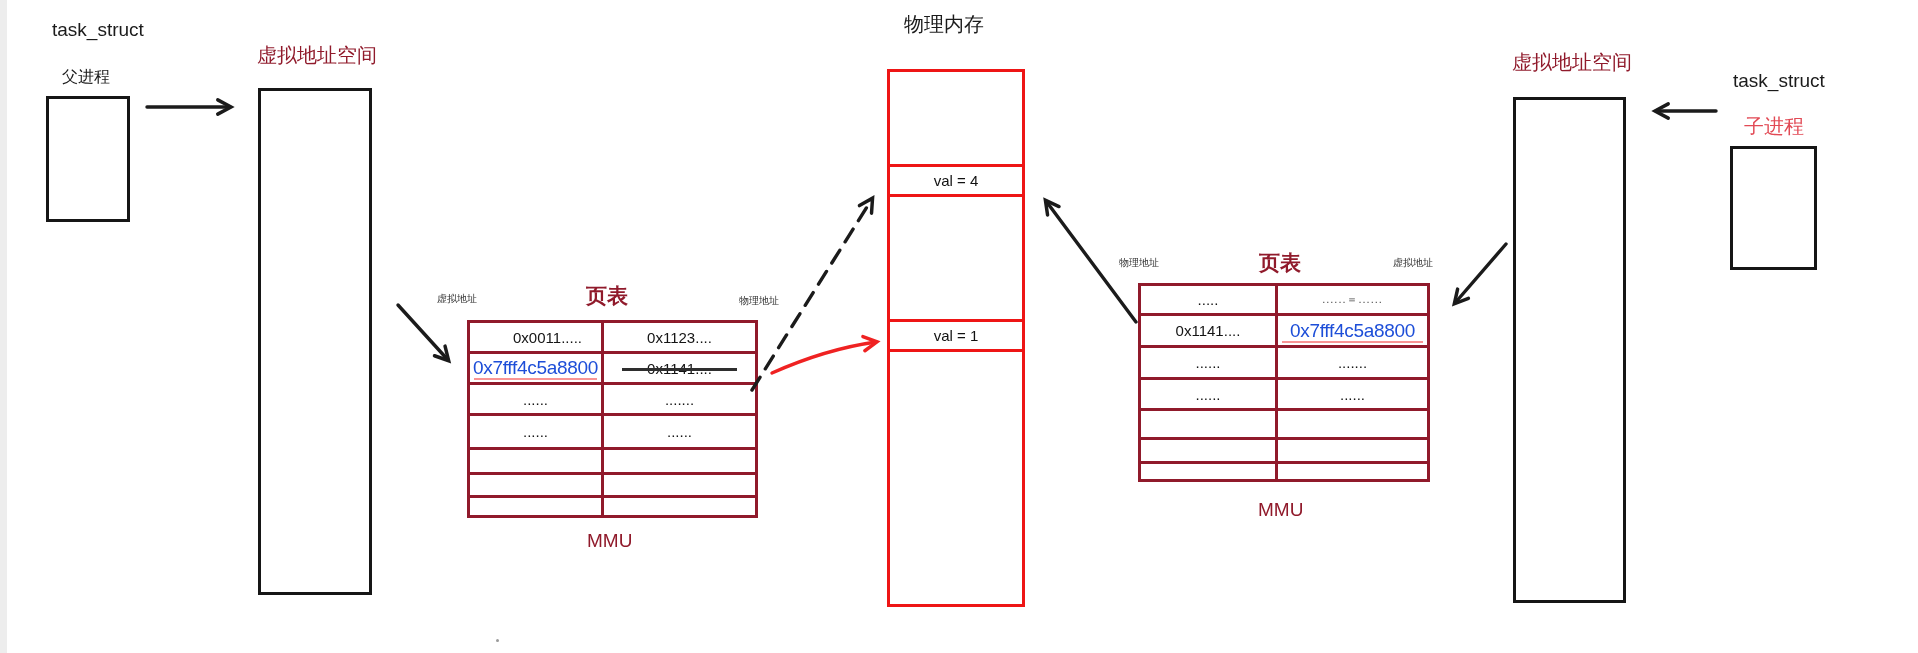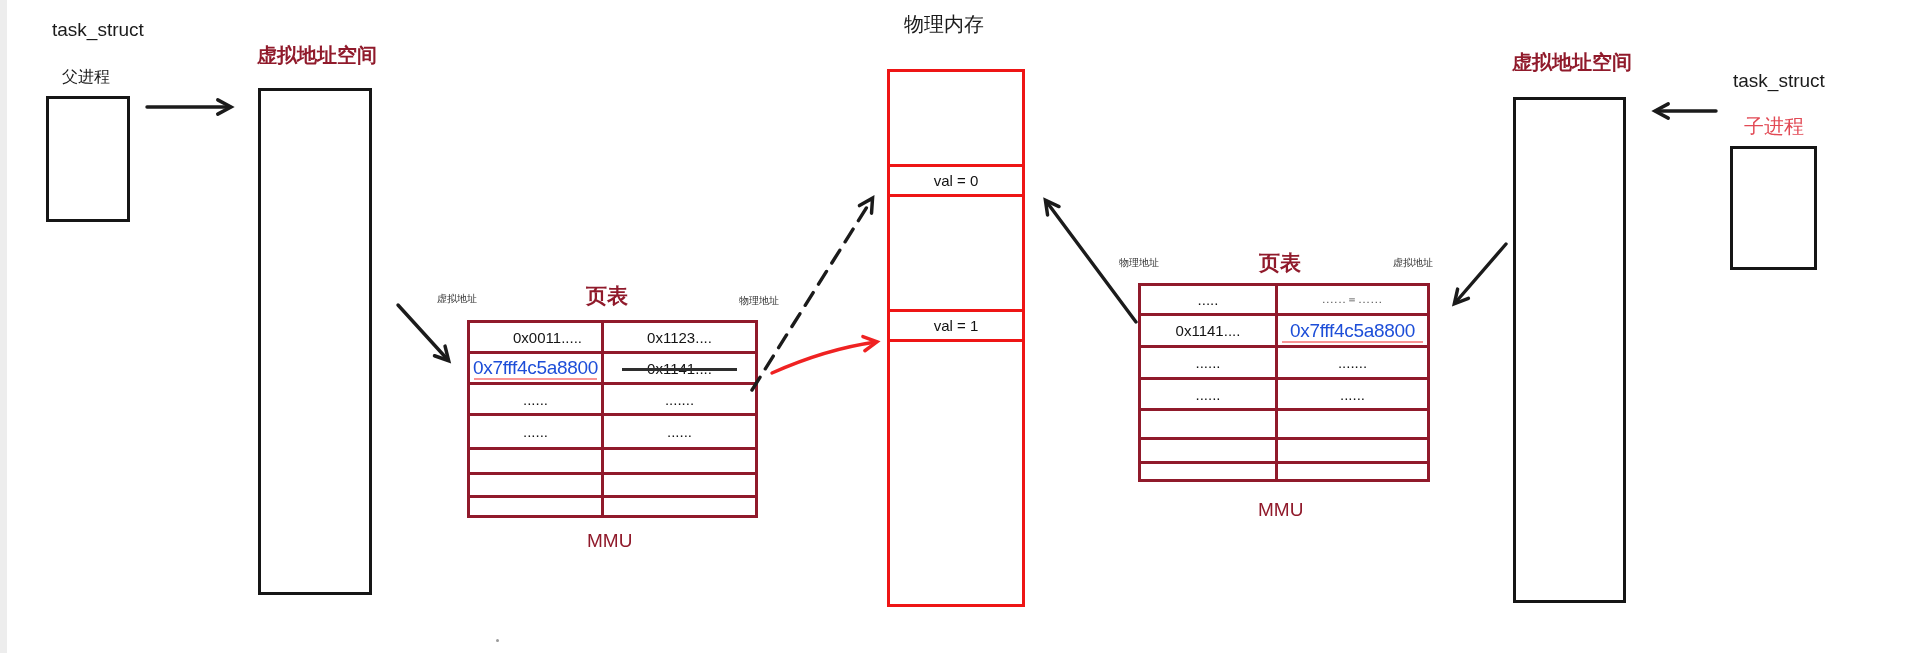--- a/index.html
+++ b/index.html
@@ -5,21 +5,21 @@
   html,body{margin:0;padding:0;background:#ffffff;}
   .canvas{
     position:relative;width:1918px;height:653px;background:#ffffff;overflow:hidden;
     font-family:"Liberation Sans","DejaVu Sans",sans-serif;color:#1b1b1b;
   }
   .edge-strip{position:absolute;left:0;top:0;width:7px;height:653px;background:#ededed;}
   .abs{position:absolute;margin-left:7px;}
   .txt{white-space:nowrap;line-height:1.1;}
   .ink{color:#1b1b1b;}
   .maroon{color:#901a2b;}
-  .bold{font-weight:bold;}
+  .bold{font-weight:normal;}
 
   
   .blackbox{position:absolute;border:3px solid #161616;background:transparent;box-sizing:border-box;}
 
   
   .ptable{position:absolute;border:3px solid #901a2b;box-sizing:border-box;background:#fff;}
   .prow{display:flex;box-sizing:border-box;border-bottom:3px solid #901a2b;}
   .prow.last{border-bottom:none;}
   .pcell{box-sizing:border-box;display:flex;align-items:center;justify-content:center;
          font-size:15px;color:#141414;overflow:hidden;position:relative;}
@@ -92,22 +92,22 @@
     </div>
     <div class="prow last" style="height:17px;">
       <div class="pcell c1" style="width:134px;"></div>
       <div class="pcell c2"></div>
     </div>
   </div>
   <div class="abs txt mmu" style="left:580px;top:531px;">MMU</div>
 
   <div class="abs txt ink" style="left:897px;top:13px;font-size:20px;">物理内存</div>
   <div class="pmem" style="left:887px;top:69px;width:138px;height:538px;">
-    <div class="pmem-cell" style="top:92px;height:33px;">val = 0</div>
-    <div class="pmem-cell" style="top:237px;height:33px;">val = 1</div>
+    <div class="pmem-cell" style="top:92px;height:33px;">val = 4</div>
+    <div class="pmem-cell" style="top:247px;height:33px;">val = 1</div>
   </div>
 
   <div class="abs txt small-label" style="left:1112px;top:257px;">物理地址</div>
   <div class="abs txt maroon pt-title" style="left:1252px;top:251px;">页表</div>
   <div class="abs txt small-label" style="left:1386px;top:257px;">虚拟地址</div>
 
   <div class="ptable" style="left:1138px;top:283px;width:292px;height:199px;">
     <div class="prow" style="height:30px;">
       <div class="pcell c1" style="width:137px;">.....</div>
       <div class="pcell c2 scribble">......＝......</div>

